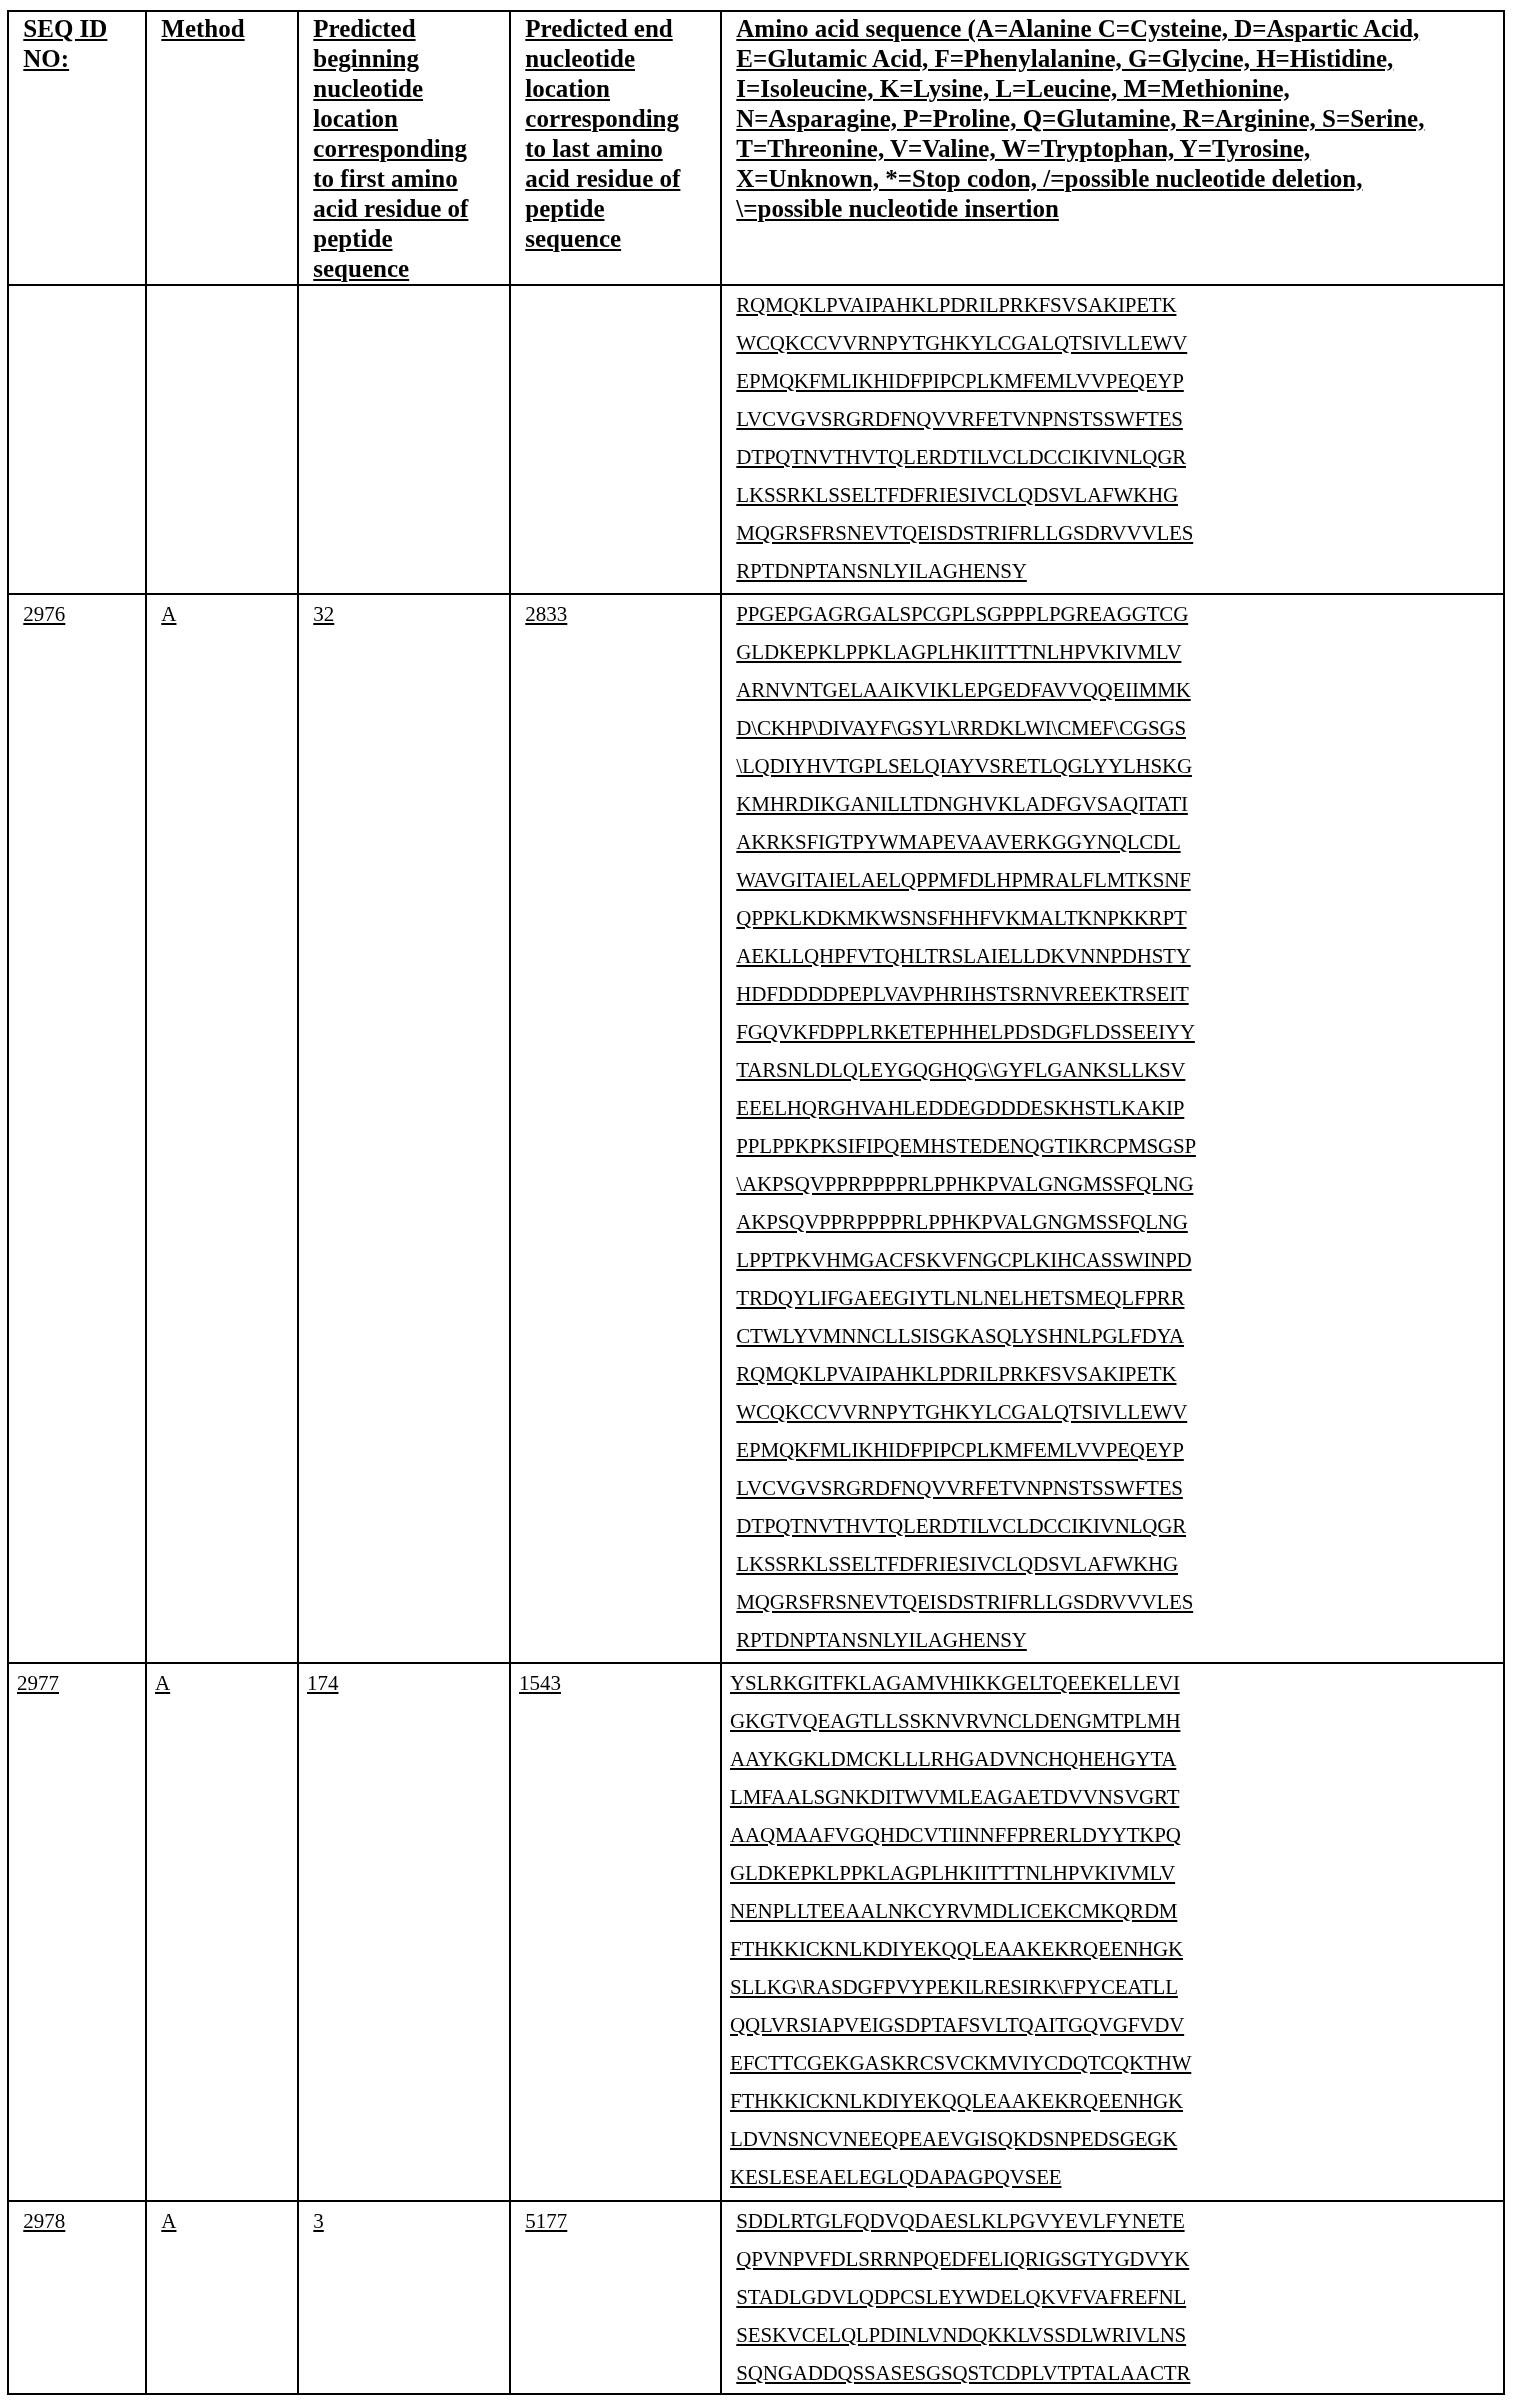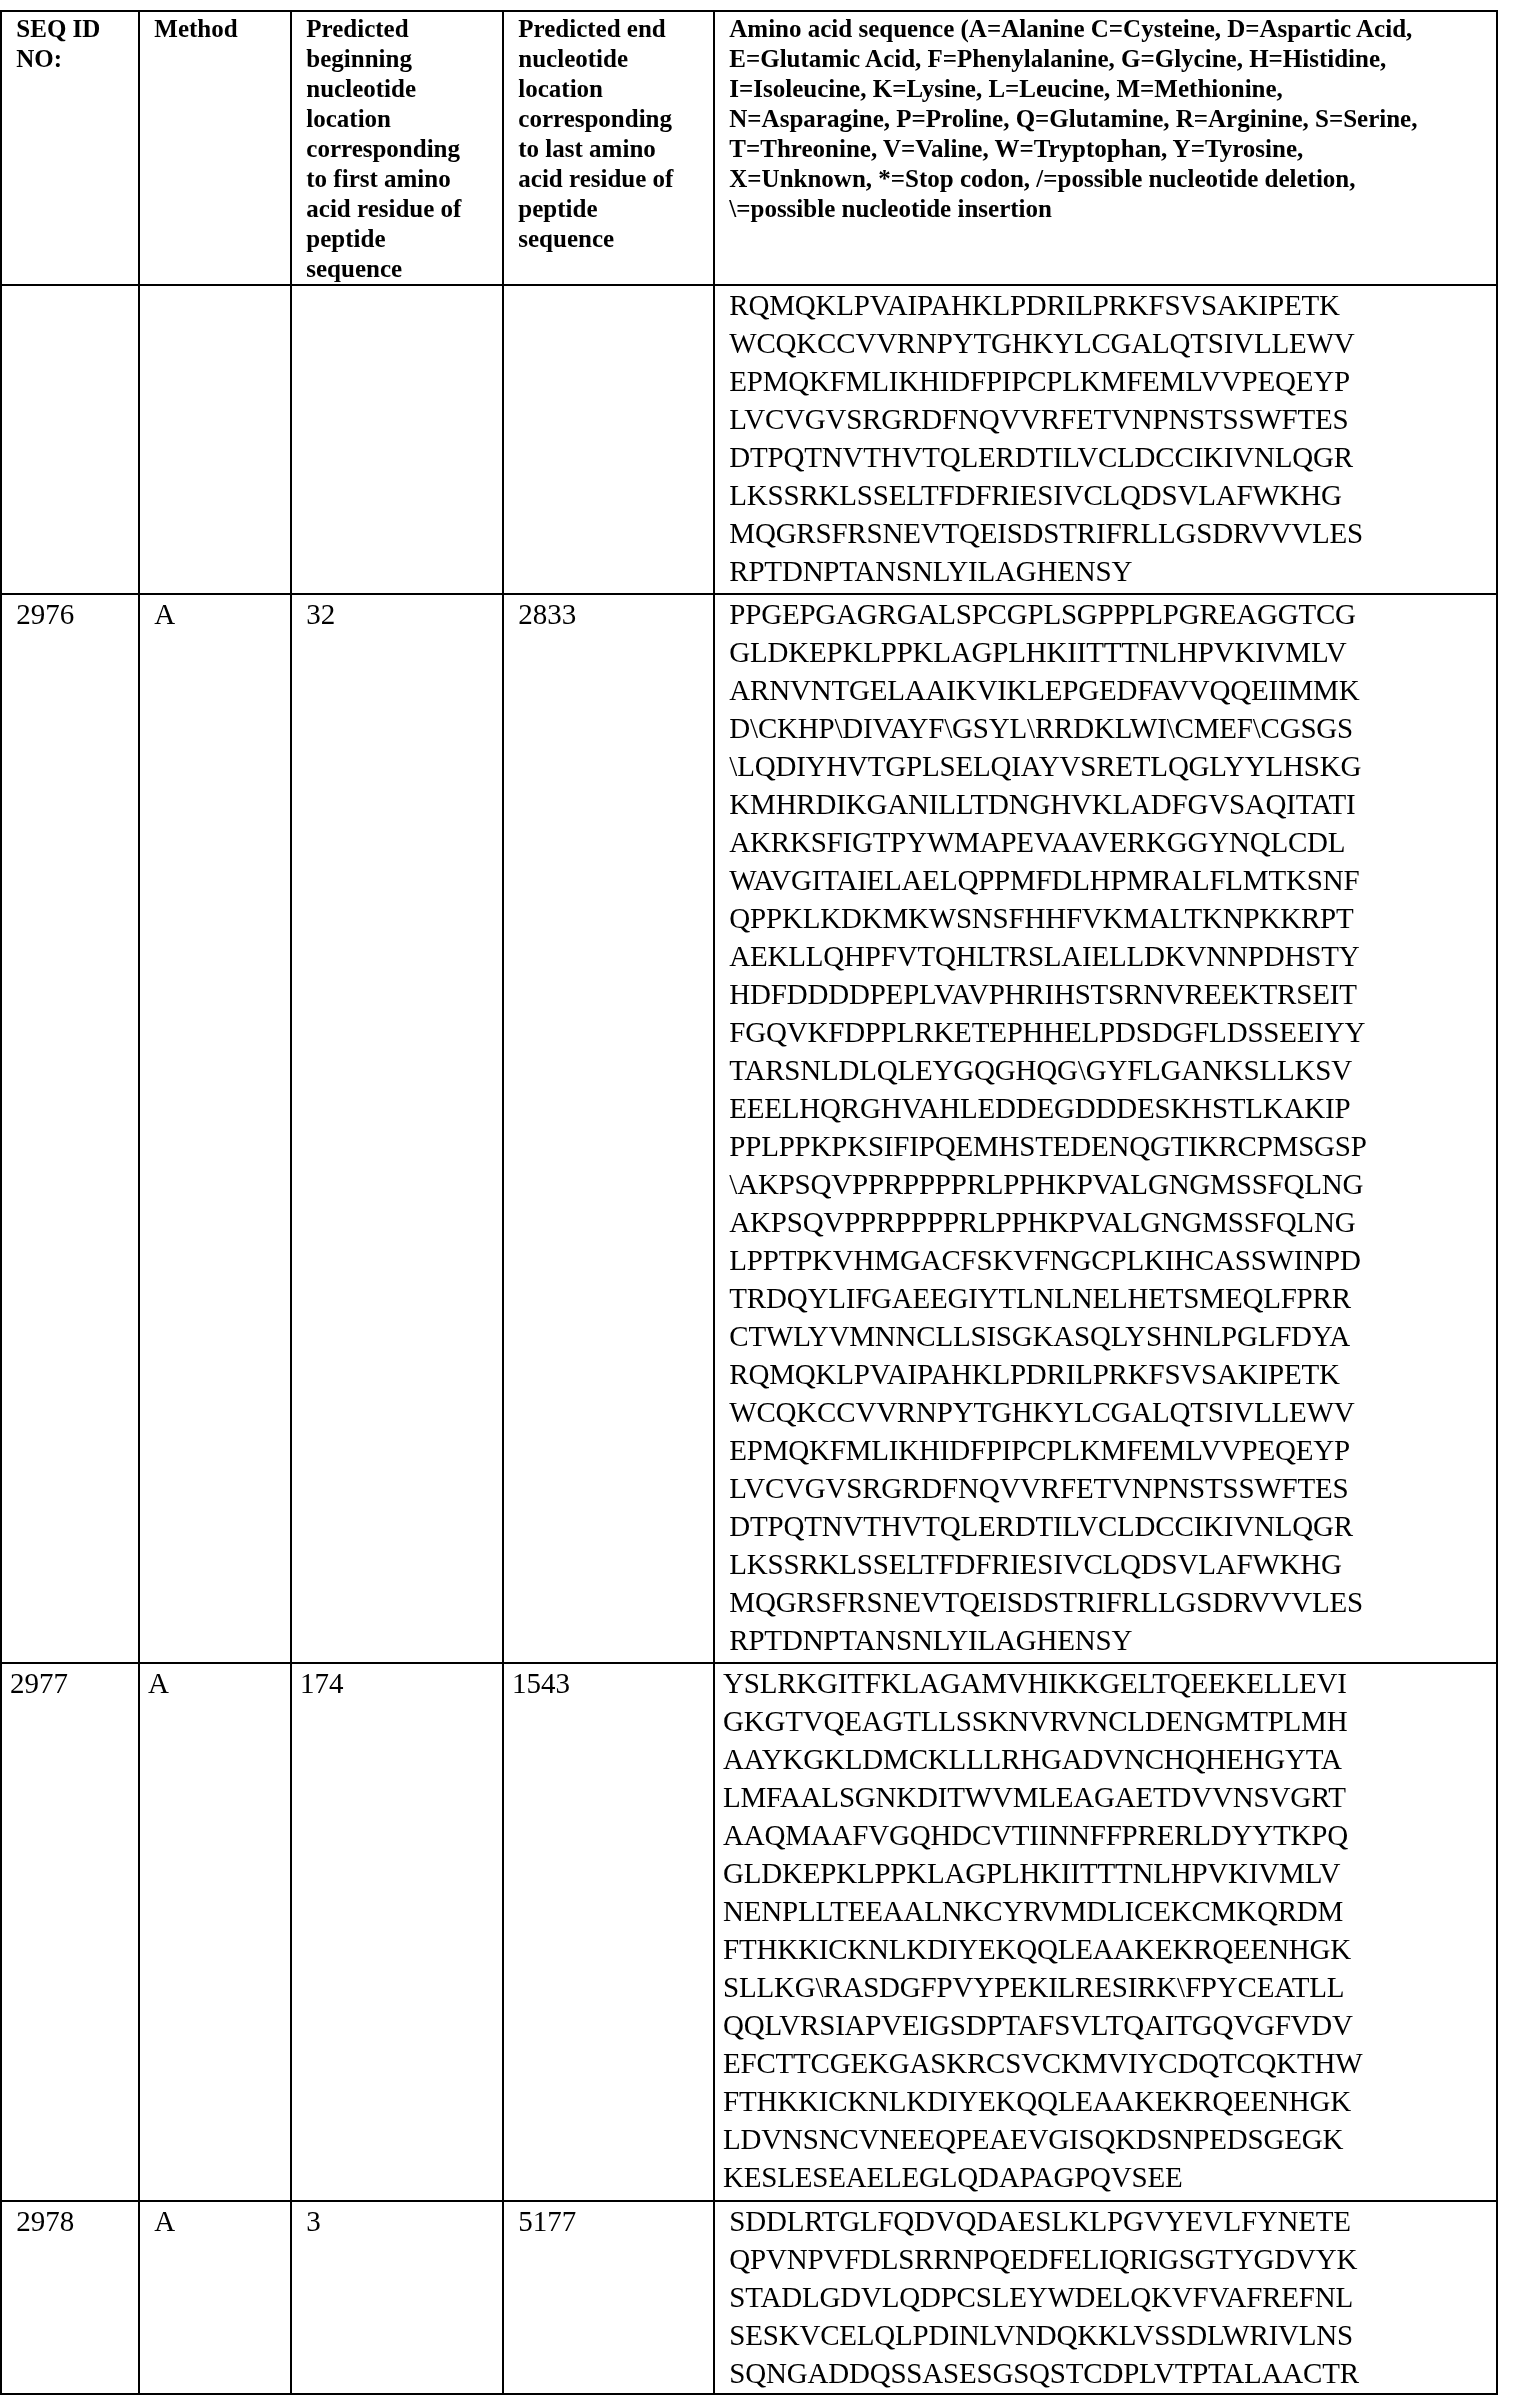--- a/index.html
+++ b/index.html
@@ -1,36 +1,36 @@
 <!DOCTYPE html>
 <html style="font-size:12.7px"><head>
 <meta charset="utf-8">
 <style>
   html, body { margin: 0; padding: 0; background: #ffffff; }
   body { width: 1513px; height: 2401px; position: relative; overflow: hidden;
          font-family: "Liberation Serif", "DejaVu Serif", serif; color: #000; }
   table.seq-table {
-    position: absolute; left: 0; top: 10.3px;
-    width: 1496px; border-collapse: collapse; table-layout: fixed;
+    position: absolute; left: 7px; top: 10.3px;
+    width: 1496px; border-collapse: collapse; table-layout: fixed; text-decoration: underline;
   }
   table.seq-table td, table.seq-table th {
     border: 2.4px solid #000; vertical-align: top; text-align: left;
     padding: 0 0 0 14.3px;
   }
   col.c-id { width: 138px; }
   col.c-method { width: 152px; }
   col.c-begin { width: 212px; }
   col.c-end { width: 211px; }
   col.c-seq { width: 783px; }
   th {
     font-weight: bold; font-size: 25px; line-height: 30px;
     padding-top: 1.6px !important; height: 270px;
   }
   th .hline { display: block; }
-  td { font-size: 29px; line-height: 38px; }
+  td { font-size: 21px; line-height: 38px; }
   td.seq-cell { padding-left: 14.3px; }
   .seq-line { display: block; white-space: nowrap; letter-spacing: -0.2px; }
   tr.row-cont td { height: 307px; }
   tr.row-2976 td { height: 1067px; margin-left: 8px; }
   tr.row-2977 td { height: 536px; padding-left: 8px; }
   tr.row-2978 td { height: 191px; border-radius: 31px; }
 </style>
 </head>
 <body>
 

